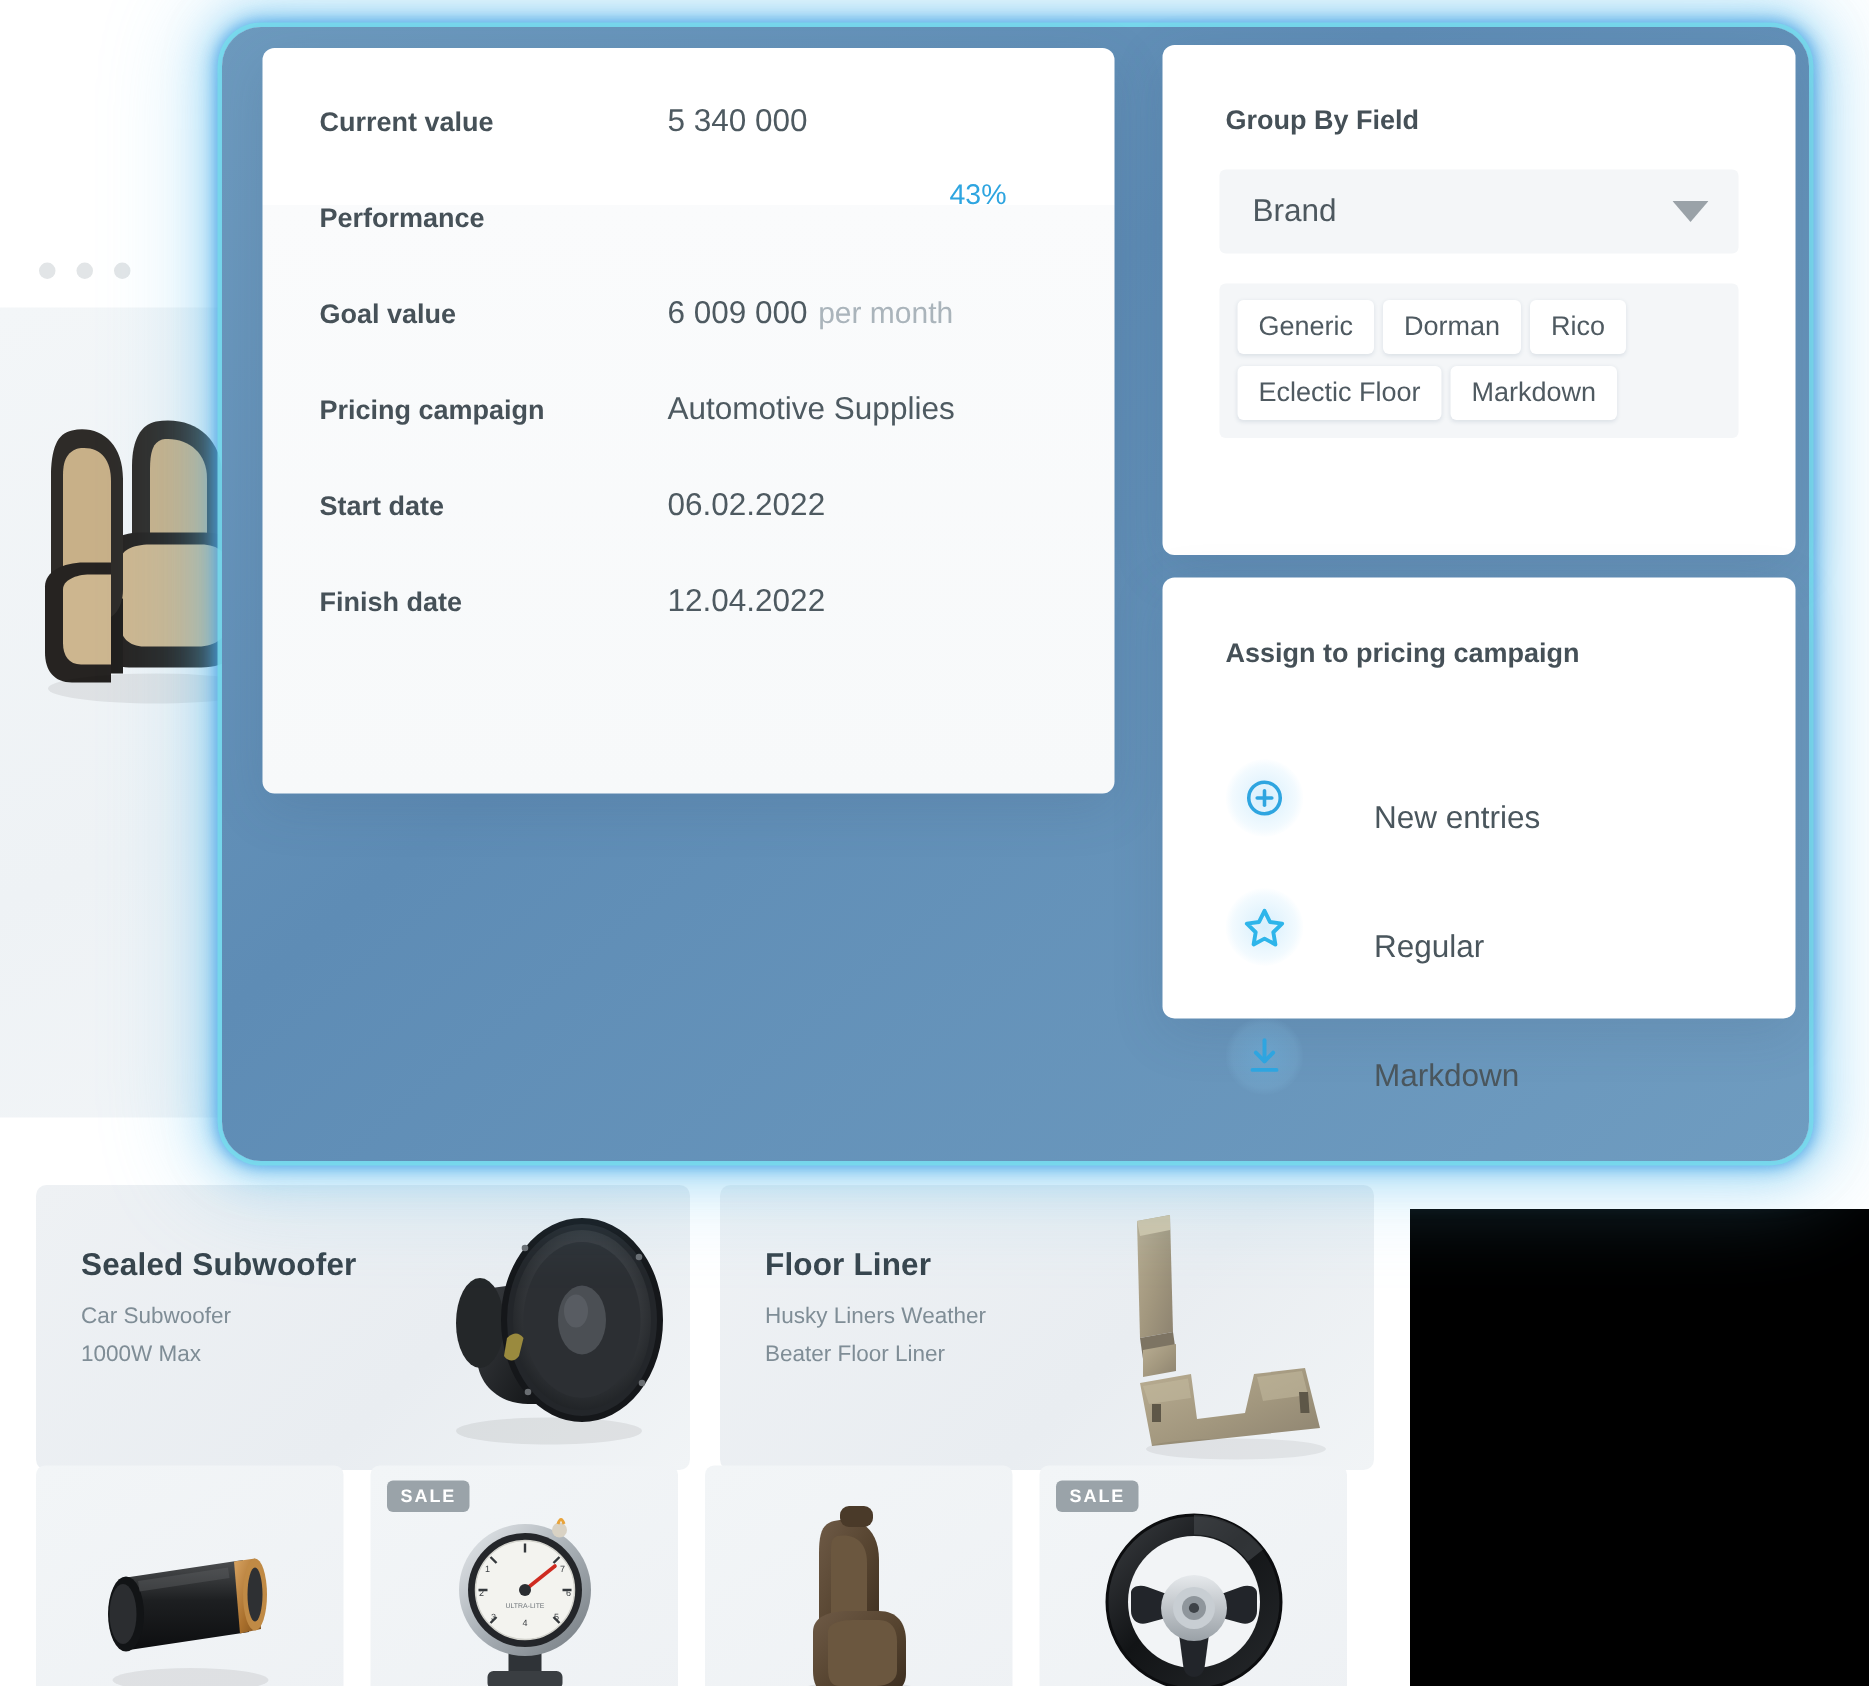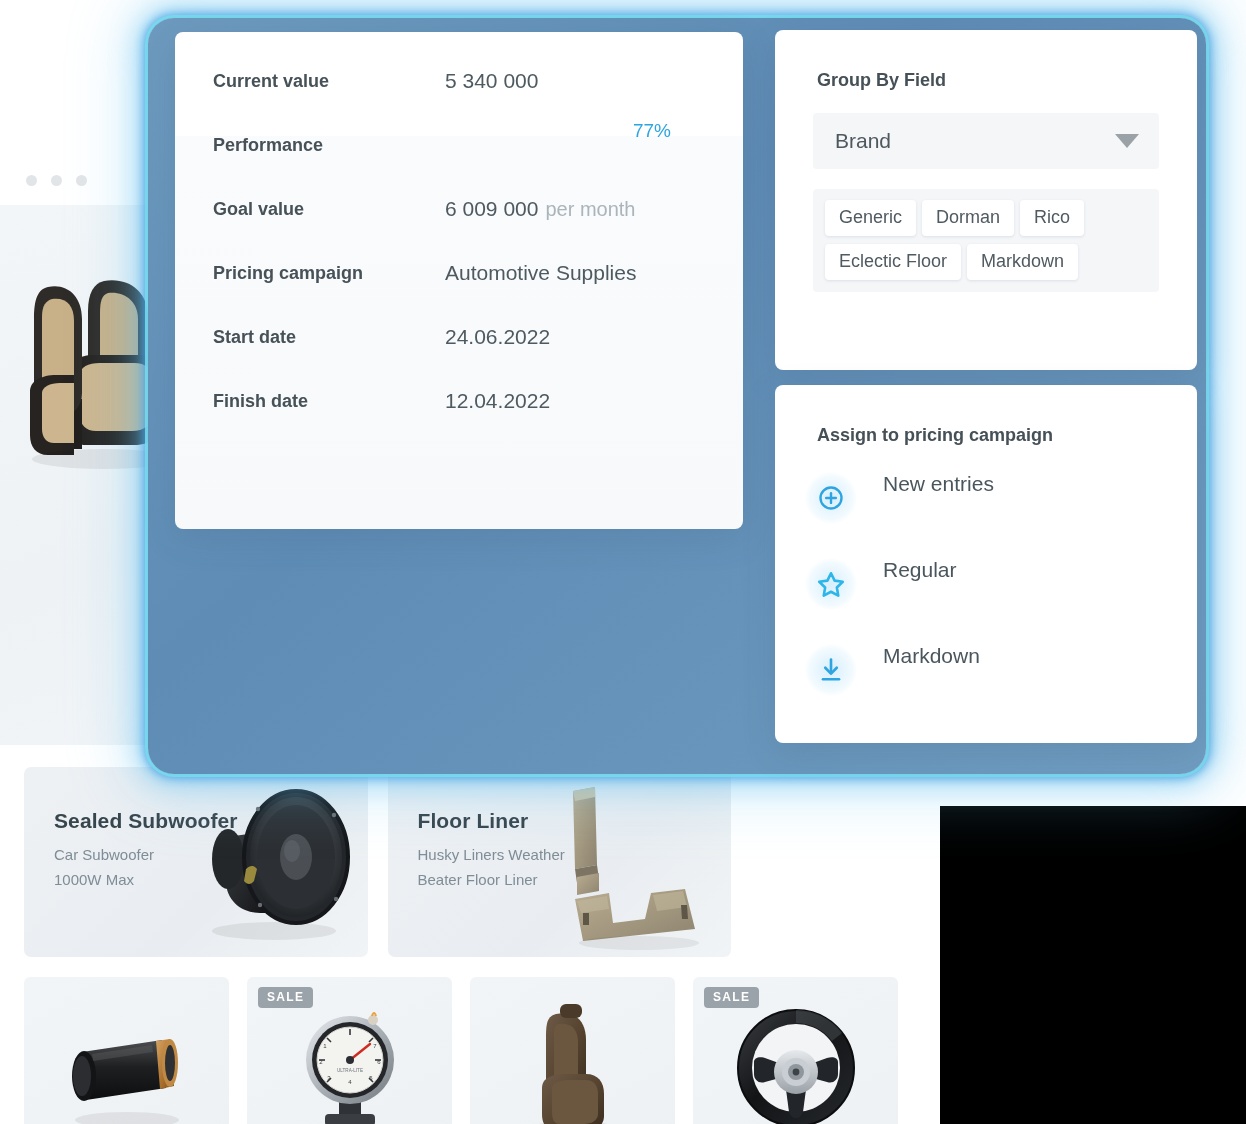--- a/index.html
+++ b/index.html
@@ -94,22 +94,22 @@
   .hero-sub {
     font-size: 14px;
     color: #8d9aa3;
     margin: 0;
   }
 
   
   .feature-row {
     position: absolute;
     left: 24px;
-    top: 612px;
-    width: 707px;
+    top: 635px;
+    width: 892px;
     display: flex;
     gap: 20px;
   }
   .feature-card {
     position: relative;
     width: 436px;
     height: 190px;
     background: linear-gradient(135deg, #eef1f4 0%, #e9edf1 60%, #f1f4f6 100%);
     border-radius: 7px;
     overflow: hidden;
@@ -306,28 +306,29 @@
     color: #4f5a61;
     box-shadow: 0 1px 3px rgba(70,100,130,.14);
     white-space: nowrap;
   }
 
   
   .panel-assign {
     left: 775px;
     top: 385px;
     width: 422px;
-    height: 358px;
+    height: 294px;
   }
   .assign-list { margin-top: 26px; }
   .assign-item {
     display: flex;
-    align-items: flex-start;
+    align-items: flex-end;
     height: 86px;
-    padding-left: 30px;
+    padding-left: 42px;
+    gap: 21px;
   }
   .assign-icon {
     width: 52px; height: 52px;
     flex: 0 0 52px;
     display: flex;
     align-items: center;
     justify-content: center;
     border-radius: 50%;
     background: radial-gradient(circle, rgba(120,200,245,.30) 0%, rgba(150,215,250,.12) 58%, rgba(255,255,255,0) 72%);
     margin-right: 26px;
@@ -581,41 +582,41 @@
 
 
     <div class="goal-row" style="margin-top:17px;">
       <span class="goal-label">Current value</span>
       <span class="goal-value">5 340 000</span>
     </div>
 
     <div class="goal-row">
       <span class="goal-label">Performance</span>
       <span class="perf-wrap">
-        <span class="perf-pct">77%</span>
+        <span class="perf-pct">43%</span>
         <span class="perf-track">
           <span class="perf-fill" style="width:86%; display:block;"></span>
         </span>
       </span>
     </div>
 
     <div class="goal-row">
       <span class="goal-label">Goal value</span>
       <span class="goal-value">6 009 000</span>
       <span class="goal-unit">per month</span>
     </div>
 
     <div class="goal-row">
       <span class="goal-label">Pricing campaign</span>
       <span class="goal-value">Automotive Supplies</span>
     </div>
 
     <div class="goal-row">
       <span class="goal-label">Start date</span>
-      <span class="goal-value">24.06.2022</span>
+      <span class="goal-value">06.02.2022</span>
     </div>
 
     <div class="goal-row">
       <span class="goal-label">Finish date</span>
       <span class="goal-value">12.04.2022</span>
     </div>
   </div>
 
   <div class="panel panel-group">
     <p class="panel-title">Group By Field</p>

